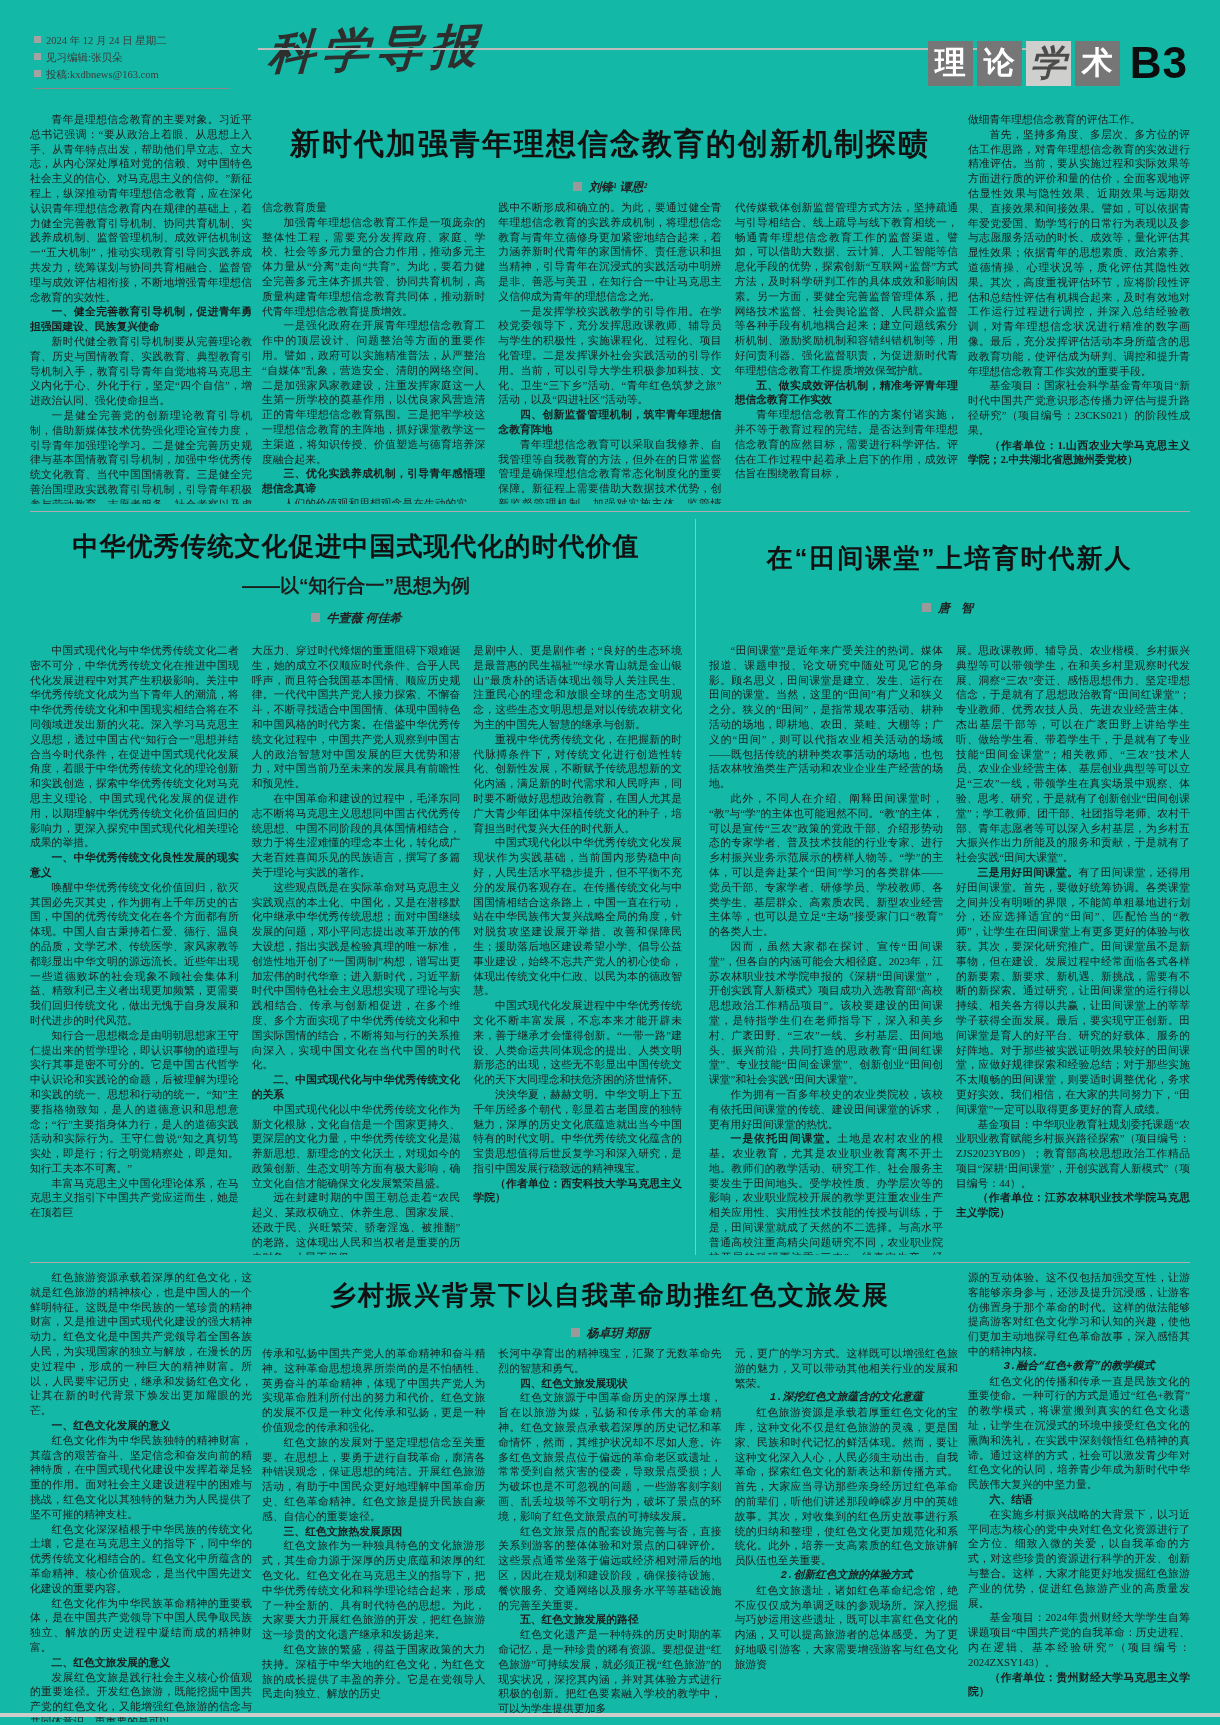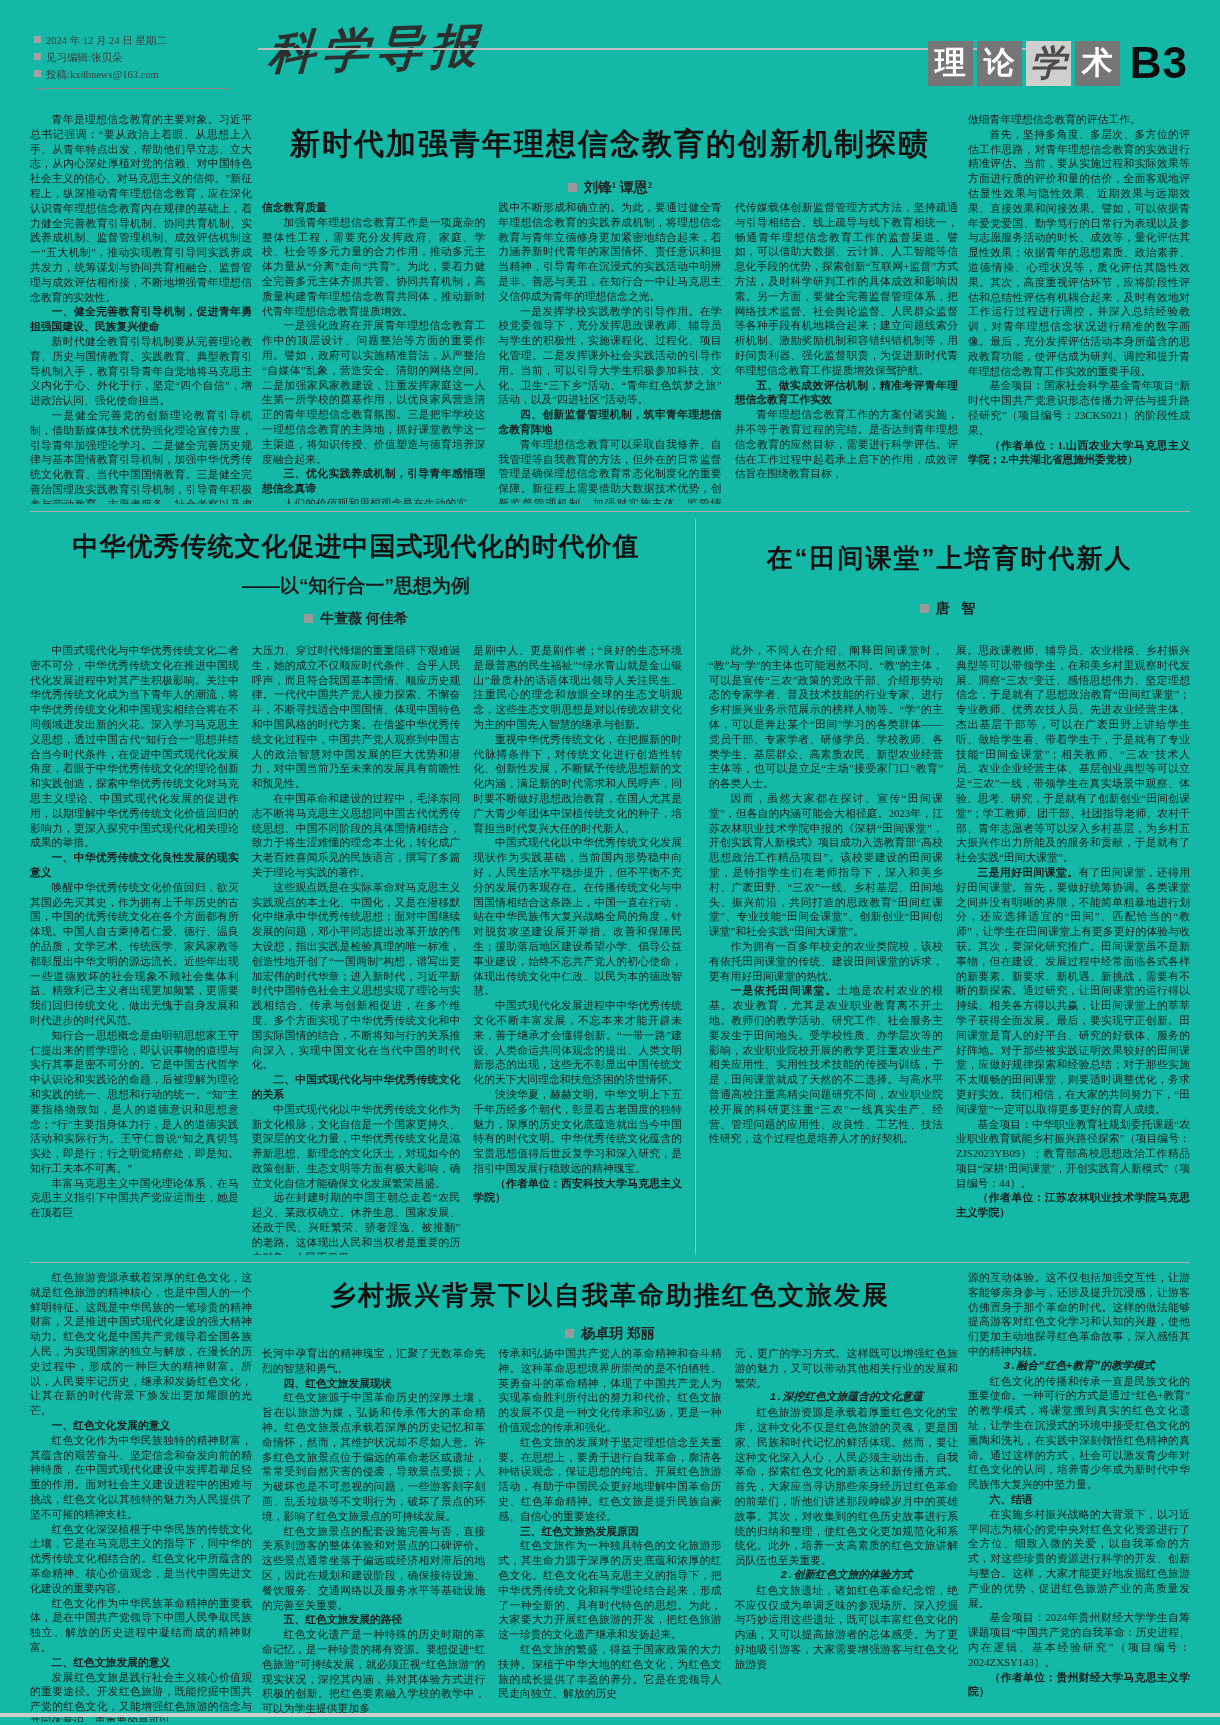--- a/index.html
+++ b/index.html
@@ -16,28 +16,28 @@
         letter-spacing:7px;color:#2e2e2e;transform:rotate(-2deg) skewX(-5deg);
         font-family:"Liberation Serif","DejaVu Serif",serif;}
   .topline{position:absolute;left:228px;top:48px;height:2px;background:#bdbdbd;width:calc(100% - 370px);}
   .badge{position:absolute;right:2px;top:38px;display:flex;align-items:center;gap:4px;}
   .bx{width:45px;height:45px;background:#767676;color:#fff;display:flex;align-items:center;
       justify-content:center;font:700 31px "Liberation Sans","DejaVu Sans",sans-serif;}
   .bx.light{background:#cfcfcd;color:#4c4c4c;font-style:italic;font-size:36px;}
   .pageno{font:700 44px "Liberation Sans","DejaVu Sans",sans-serif;color:#0d0d0d;margin-left:6px;letter-spacing:1px;}
   
   h1,h2{margin:0;font-family:"Liberation Sans","DejaVu Sans",sans-serif;color:#111;}
-  .byline{text-align:center;font-size:14px;font-weight:700;color:#222;}
+  .byline{text-align:center;font-size:12px;font-weight:700;color:#222;font-style:italic;}
   .bsq{display:inline-block;width:9px;height:9px;background:#9a9a9a;margin-right:7px;}
   .cols{display:flex;gap:13px;overflow:hidden;}
   .col{flex:1;overflow:hidden;font-size:10.8px;line-height:14.8px;text-align:justify;}
   .col p{margin:0;text-indent:2em;}
   .col p.c{text-indent:0;}
   .col p.h{font-weight:700;font-family:"Liberation Sans","DejaVu Sans",sans-serif;}
-  .col p.ch{font-weight:700;text-indent:0;font-family:"Liberation Sans","DejaVu Sans",sans-serif;}
+  .col p.ch{font-weight:400;text-indent:0;font-family:"Liberation Sans","DejaVu Sans",sans-serif;}
   .col p.sub{font-weight:700;font-style:italic;text-align:center;text-indent:0;font-family:Liberation Mono, monospace;}
   .col p.fund{font-weight:400;}
   .col p.author{font-weight:700;}
   .col b{font-weight:700;}
   
   .flank{display:flex;gap:10px;}
   .flank .side{width:222px;flex:none;}
   .flank .center{flex:1;display:flex;flex-direction:column;min-width:0;}
   .a1{height:392px;margin-top:2px;}
   .a1 .tblock{height:88px;}
@@ -170,20 +170,21 @@
         </div>
     </section>
     <div class="vr"></div>
     <section class="a3">
       <div class="tblock">
         <h2>在“田间课堂”上培育时代新人</h2>
         <div class="byline"><span class="bsq"></span><span>唐 智</span></div>
       </div>
       <div class="cols">
           <div class="col">
+            <p class="p">“田间课堂”是近年来广受关注的热词。媒体报道、课题申报、论文研究中随处可见它的身影。顾名思义，田间课堂是建立、发生、运行在田间的课堂。当然，这里的“田间”有广义和狭义之分。狭义的“田间”，是指常规农事活动、耕种活动的场地，即耕地、农田、菜畦、大棚等；广义的“田间”，则可以代指农业相关活动的场域——既包括传统的耕种类农事活动的场地，也包括农林牧渔类生产活动和农业企业生产经营的场地。</p>
             <p class="p">此外，不同人在介绍、阐释田间课堂时，“教”与“学”的主体也可能迥然不同。“教”的主体，可以是宣传“三农”政策的党政干部、介绍形势动态的专家学者、普及技术技能的行业专家、进行乡村振兴业务示范展示的榜样人物等。“学”的主体，可以是奔赴某个“田间”学习的各类群体——党员干部、专家学者、研修学员、学校教师、各类学生、基层群众、高素质农民、新型农业经营主体等，也可以是立足“主场”接受家门口“教育”的各类人士。</p>
             <p class="p">因而，虽然大家都在探讨、宣传“田间课堂”，但各自的内涵可能会大相径庭。2023年，江苏农林职业技术学院申报的《深耕“田间课堂”，开创实践育人新模式》项目成功入选教育部“高校思想政治工作精品项目”。该校要建设的田间课堂，是特指学生们在老师指导下，深入和美乡村、广袤田野、“三农”一线、乡村基层、田间地头、振兴前沿，共同打造的思政教育“田间红课堂”、专业技能“田间金课堂”、创新创业“田间创课堂”和社会实践“田间大课堂”。</p>
             <p class="p">作为拥有一百多年校史的农业类院校，该校有依托田间课堂的传统、建设田间课堂的诉求，更有用好田间课堂的热忱。</p>
             <p class="p"><b>一是依托田间课堂。</b>土地是农村农业的根基。农业教育，尤其是农业职业教育离不开土地。教师们的教学活动、研究工作、社会服务主要发生于田间地头。受学校性质、办学层次等的影响，农业职业院校开展的教学更注重农业生产相关应用性、实用性技术技能的传授与训练，于是，田间课堂就成了天然的不二选择。与高水平普通高校注重高精尖问题研究不同，农业职业院校开展的科研更注重“三农”一线真实生产、经营、管理问题的应用性、改良性、工艺性、技法性研究，这个过程也是培养人才的好契机。</p>
           </div>
           <div class="col">
             <p class="c">展。思政课教师、辅导员、农业楷模、乡村振兴典型等可以带领学生，在和美乡村里观察时代发展、洞察“三农”变迁、感悟思想伟力、坚定理想信念，于是就有了思想政治教育“田间红课堂”；专业教师、优秀农技人员、先进农业经营主体、杰出基层干部等，可以在广袤田野上讲给学生听、做给学生看、带着学生干，于是就有了专业技能“田间金课堂”；相关教师、“三农”技术人员、农业企业经营主体、基层创业典型等可以立足“三农”一线，带领学生在真实场景中观察、体验、思考、研究，于是就有了创新创业“田间创课堂”；学工教师、团干部、社团指导老师、农村干部、青年志愿者等可以深入乡村基层，为乡村五大振兴作出力所能及的服务和贡献，于是就有了社会实践“田间大课堂”。</p>
             <p class="p"><b>三是用好田间课堂。</b>有了田间课堂，还得用好田间课堂。首先，要做好统筹协调。各类课堂之间并没有明晰的界限，不能简单粗暴地进行划分，还应选择适宜的“田间”、匹配恰当的“教师”，让学生在田间课堂上有更多更好的体验与收获。其次，要深化研究推广。田间课堂虽不是新事物，但在建设、发展过程中经常面临各式各样的新要素、新要求、新机遇、新挑战，需要有不断的新探索。通过研究，让田间课堂的运行得以持续、相关各方得以共赢，让田间课堂上的莘莘学子获得全面发展。最后，要实现守正创新。田间课堂是育人的好平台、研究的好载体、服务的好阵地。对于那些被实践证明效果较好的田间课堂，应做好规律探索和经验总结；对于那些实施不太顺畅的田间课堂，则要适时调整优化，务求更好实效。我们相信，在大家的共同努力下，“田间课堂”一定可以取得更多更好的育人成绩。</p>
             <p class="fund">基金项目：中华职业教育社规划委托课题“农业职业教育赋能乡村振兴路径探索”（项目编号：ZJS2023YB09）；教育部高校思想政治工作精品项目“深耕‘田间课堂’，开创实践育人新模式”（项目编号：44）。</p>
             <p class="author">（作者单位：江苏农林职业技术学院马克思主义学院）</p>
@@ -206,33 +207,33 @@
           <p class="p">发展红色文旅是践行社会主义核心价值观的重要途径。开发红色旅游，既能挖掘中国共产党的红色文化，又能增强红色旅游的信念与共同体意识，更重要的是可以</p>
         </div>
       </div>
     <div class="center">
       <div class="tblock">
         <h1>乡村振兴背景下以自我革命助推红色文旅发展</h1>
         <div class="byline"><span class="bsq"></span><span>杨卓玥 郑丽</span></div>
       </div>
       <div class="cols">
           <div class="col">
+            <p class="c">传承和弘扬中国共产党人的革命精神和奋斗精神。这种革命思想境界所崇尚的是不怕牺牲、英勇奋斗的革命精神，体现了中国共产党人为实现革命胜利所付出的努力和代价。红色文旅的发展不仅是一种文化传承和弘扬，更是一种价值观念的传承和强化。</p>
+            <p class="p">红色文旅的发展对于坚定理想信念至关重要。在思想上，要勇于进行自我革命，廓清各种错误观念，保证思想的纯洁。开展红色旅游活动，有助于中国民众更好地理解中国革命历史、红色革命精神。红色文旅是提升民族自豪感、自信心的重要途径。</p>
+            <p class="h">三、红色文旅热发展原因</p>
+            <p class="p">红色文旅作为一种独具特色的文化旅游形式，其生命力源于深厚的历史底蕴和浓厚的红色文化。红色文化在马克思主义的指导下，把中华优秀传统文化和科学理论结合起来，形成了一种全新的、具有时代特色的思想。为此，大家要大力开展红色旅游的开发，把红色旅游这一珍贵的文化遗产继承和发扬起来。</p>
+            <p class="p">红色文旅的繁盛，得益于国家政策的大力扶持。深植于中华大地的红色文化，为红色文旅的成长提供了丰盈的养分。它是在党领导人民走向独立、解放的历史</p>
+          </div>
+          <div class="col">
             <p class="c">长河中孕育出的精神瑰宝，汇聚了无数革命先烈的智慧和勇气。</p>
             <p class="h">四、红色文旅发展现状</p>
             <p class="p">红色文旅源于中国革命历史的深厚土壤，旨在以旅游为媒，弘扬和传承伟大的革命精神。红色文旅景点承载着深厚的历史记忆和革命情怀，然而，其维护状况却不尽如人意。许多红色文旅景点位于偏远的革命老区或遗址，常常受到自然灾害的侵袭，导致景点受损；人为破坏也是不可忽视的问题，一些游客刻字刻画、乱丢垃圾等不文明行为，破坏了景点的环境，影响了红色文旅景点的可持续发展。</p>
             <p class="p">红色文旅景点的配套设施完善与否，直接关系到游客的整体体验和对景点的口碑评价。这些景点通常坐落于偏远或经济相对滞后的地区，因此在规划和建设阶段，确保接待设施、餐饮服务、交通网络以及服务水平等基础设施的完善至关重要。</p>
             <p class="h">五、红色文旅发展的路径</p>
             <p class="p">红色文化遗产是一种特殊的历史时期的革命记忆，是一种珍贵的稀有资源。要想促进“红色旅游”可持续发展，就必须正视“红色旅游”的现实状况，深挖其内涵，并对其体验方式进行积极的创新。把红色要素融入学校的教学中，可以为学生提供更加多</p>
-          </div>
-          <div class="col">
-            <p class="c">传承和弘扬中国共产党人的革命精神和奋斗精神。这种革命思想境界所崇尚的是不怕牺牲、英勇奋斗的革命精神，体现了中国共产党人为实现革命胜利所付出的努力和代价。红色文旅的发展不仅是一种文化传承和弘扬，更是一种价值观念的传承和强化。</p>
-            <p class="p">红色文旅的发展对于坚定理想信念至关重要。在思想上，要勇于进行自我革命，廓清各种错误观念，保证思想的纯洁。开展红色旅游活动，有助于中国民众更好地理解中国革命历史、红色革命精神。红色文旅是提升民族自豪感、自信心的重要途径。</p>
-            <p class="h">三、红色文旅热发展原因</p>
-            <p class="p">红色文旅作为一种独具特色的文化旅游形式，其生命力源于深厚的历史底蕴和浓厚的红色文化。红色文化在马克思主义的指导下，把中华优秀传统文化和科学理论结合起来，形成了一种全新的、具有时代特色的思想。为此，大家要大力开展红色旅游的开发，把红色旅游这一珍贵的文化遗产继承和发扬起来。</p>
-            <p class="p">红色文旅的繁盛，得益于国家政策的大力扶持。深植于中华大地的红色文化，为红色文旅的成长提供了丰盈的养分。它是在党领导人民走向独立、解放的历史</p>
           </div>
           <div class="col">
             <p class="c">元，更广的学习方式。这样既可以增强红色旅游的魅力，又可以带动其他相关行业的发展和繁荣。</p>
             <p class="sub">1.深挖红色文旅蕴含的文化意蕴</p>
             <p class="p">红色旅游资源是承载着厚重红色文化的宝库，这种文化不仅是红色旅游的灵魂，更是国家、民族和时代记忆的鲜活体现。然而，要让这种文化深入人心，人民必须主动出击、自我革命，探索红色文化的新表达和新传播方式。首先，大家应当寻访那些亲身经历过红色革命的前辈们，听他们讲述那段峥嵘岁月中的英雄故事。其次，对收集到的红色历史故事进行系统的归纳和整理，使红色文化更加规范化和系统化。此外，培养一支高素质的红色文旅讲解员队伍也至关重要。</p>
             <p class="sub">2.创新红色文旅的体验方式</p>
             <p class="p">红色文旅遗址，诸如红色革命纪念馆，绝不应仅仅成为单调乏味的参观场所。深入挖掘与巧妙运用这些遗址，既可以丰富红色文化的内涵，又可以提高旅游者的总体感受。为了更好地吸引游客，大家需要增强游客与红色文化旅游资</p>
           </div>
         </div>
     </div>

